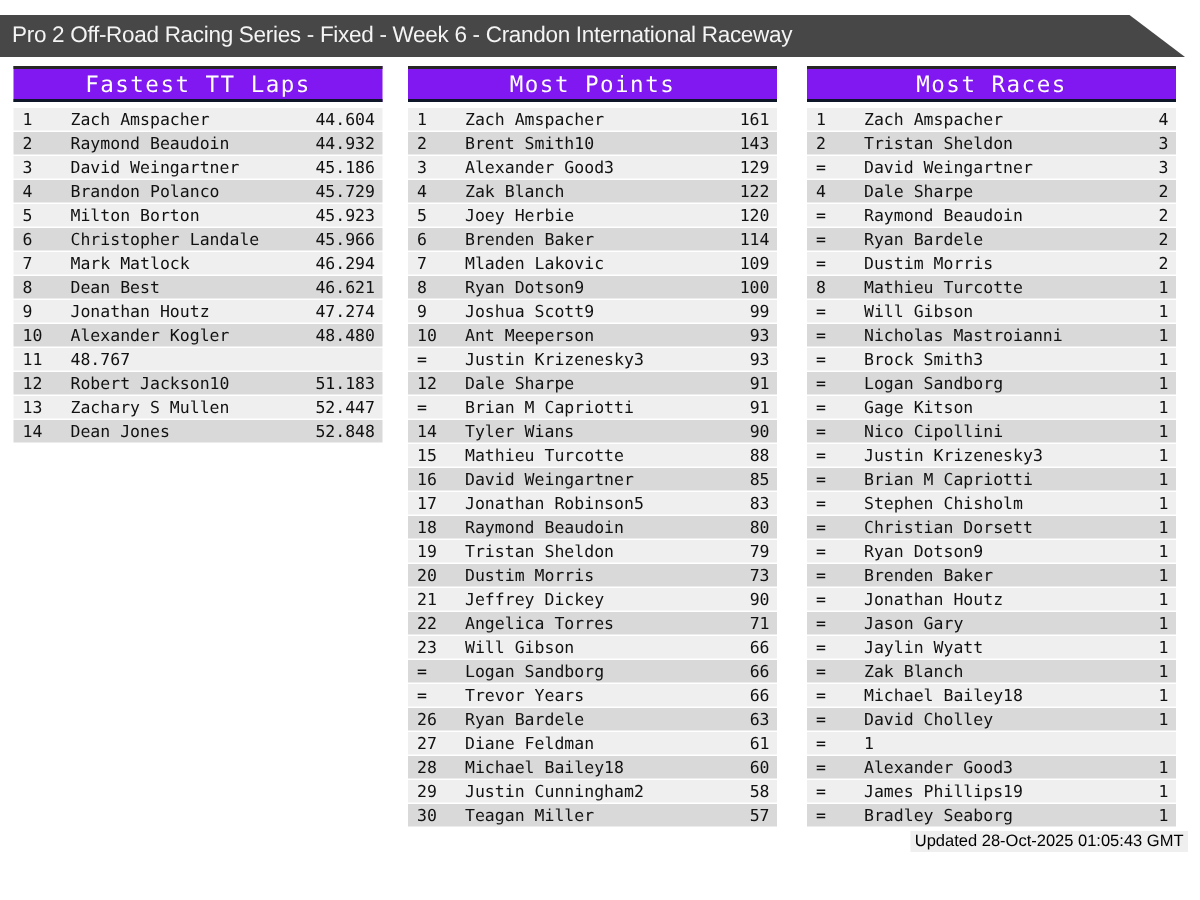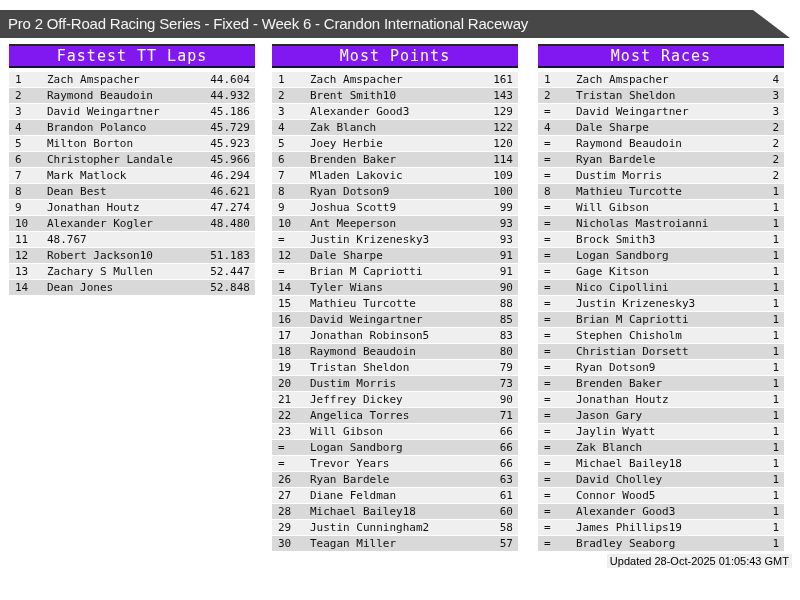--- a/index.html
+++ b/index.html
@@ -450,21 +450,20 @@
         <span class="cell-name">Michael Bailey18</span>
         <span class="cell-value">1</span>
       </div>
       <div class="row even">
         <span class="cell-rank">=</span>
         <span class="cell-name">David Cholley</span>
         <span class="cell-value">1</span>
       </div>
       <div class="row odd">
         <span class="cell-rank">=</span>
-        <span class="cell-name">Connor Wood5</span>
         <span class="cell-value">1</span>
       </div>
       <div class="row even">
         <span class="cell-rank">=</span>
         <span class="cell-name">Alexander Good3</span>
         <span class="cell-value">1</span>
       </div>
       <div class="row odd">
         <span class="cell-rank">=</span>
         <span class="cell-name">James Phillips19</span>

